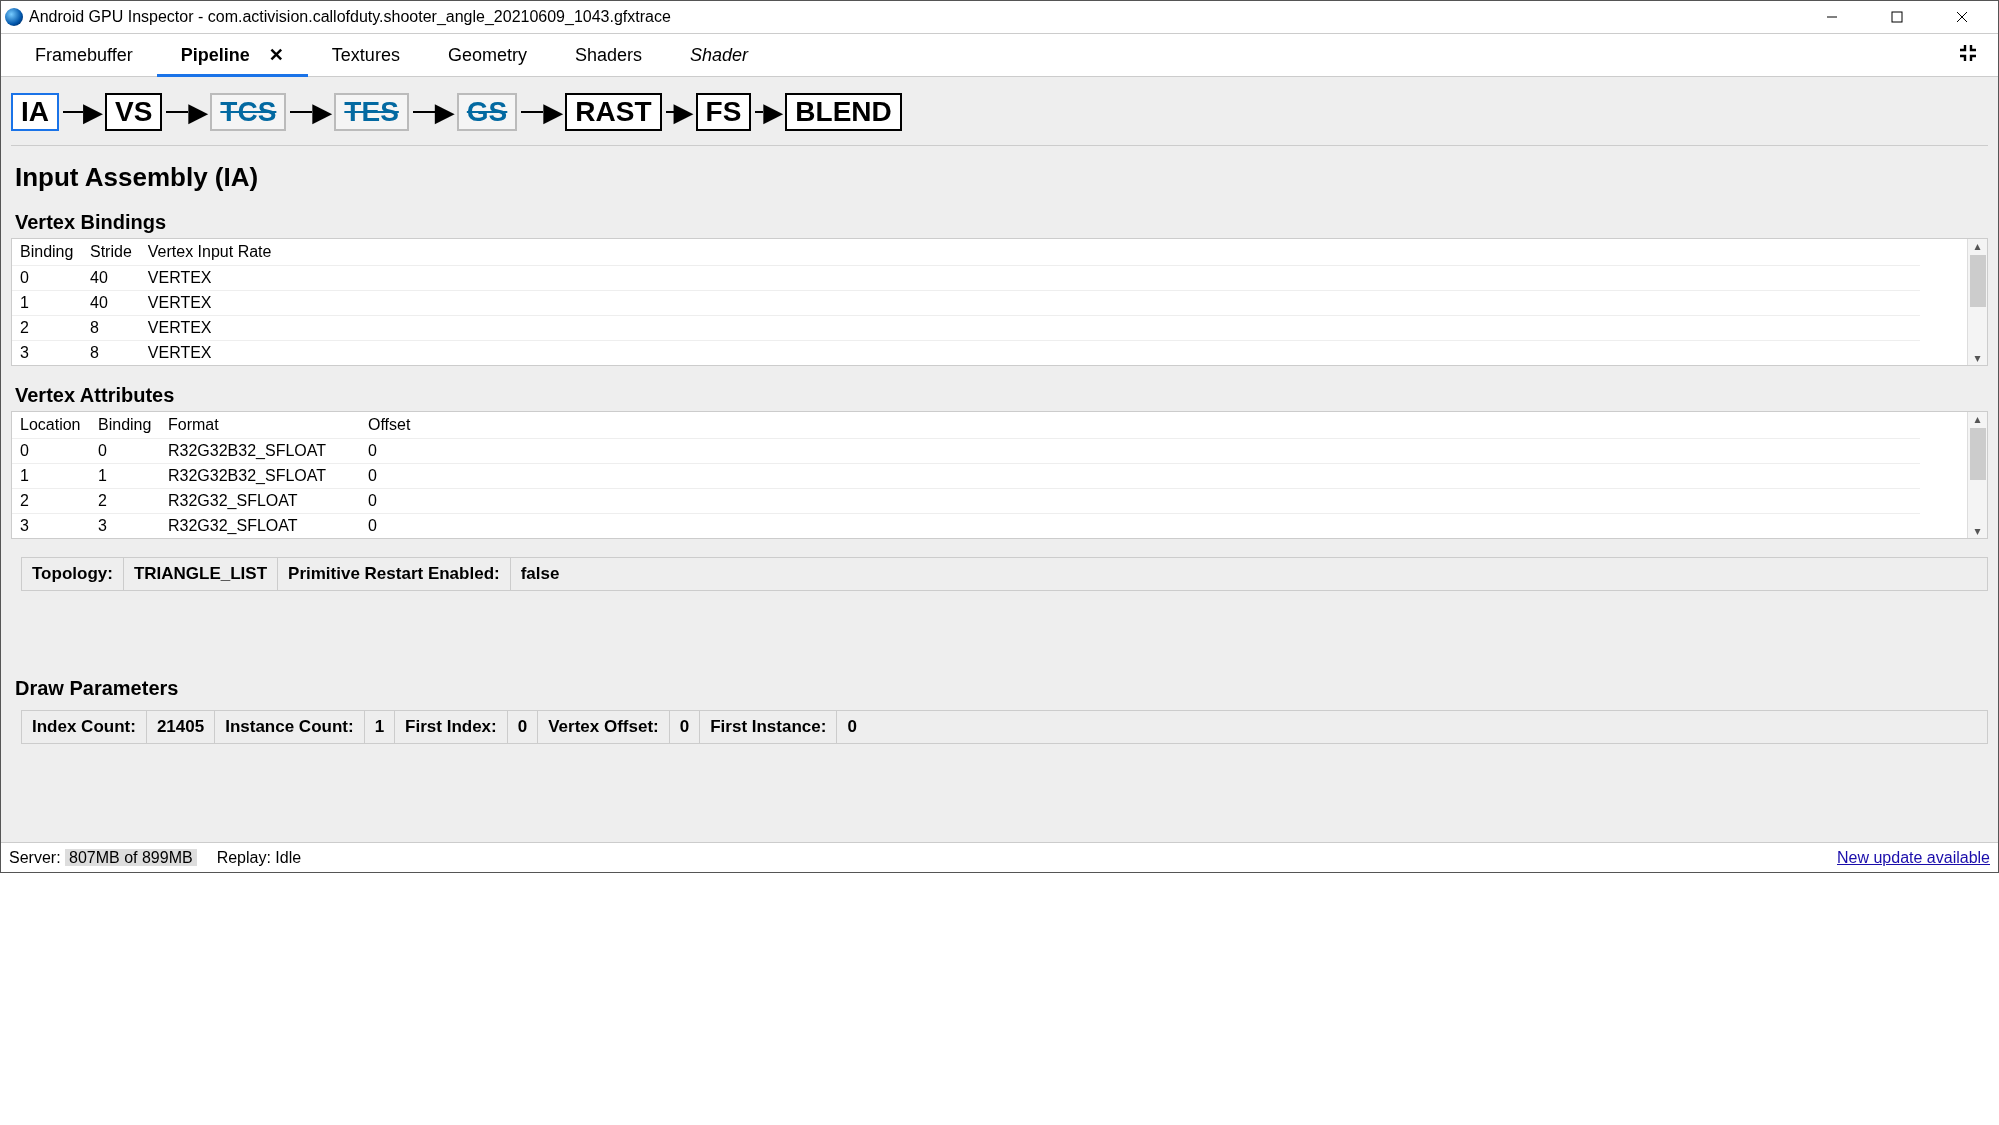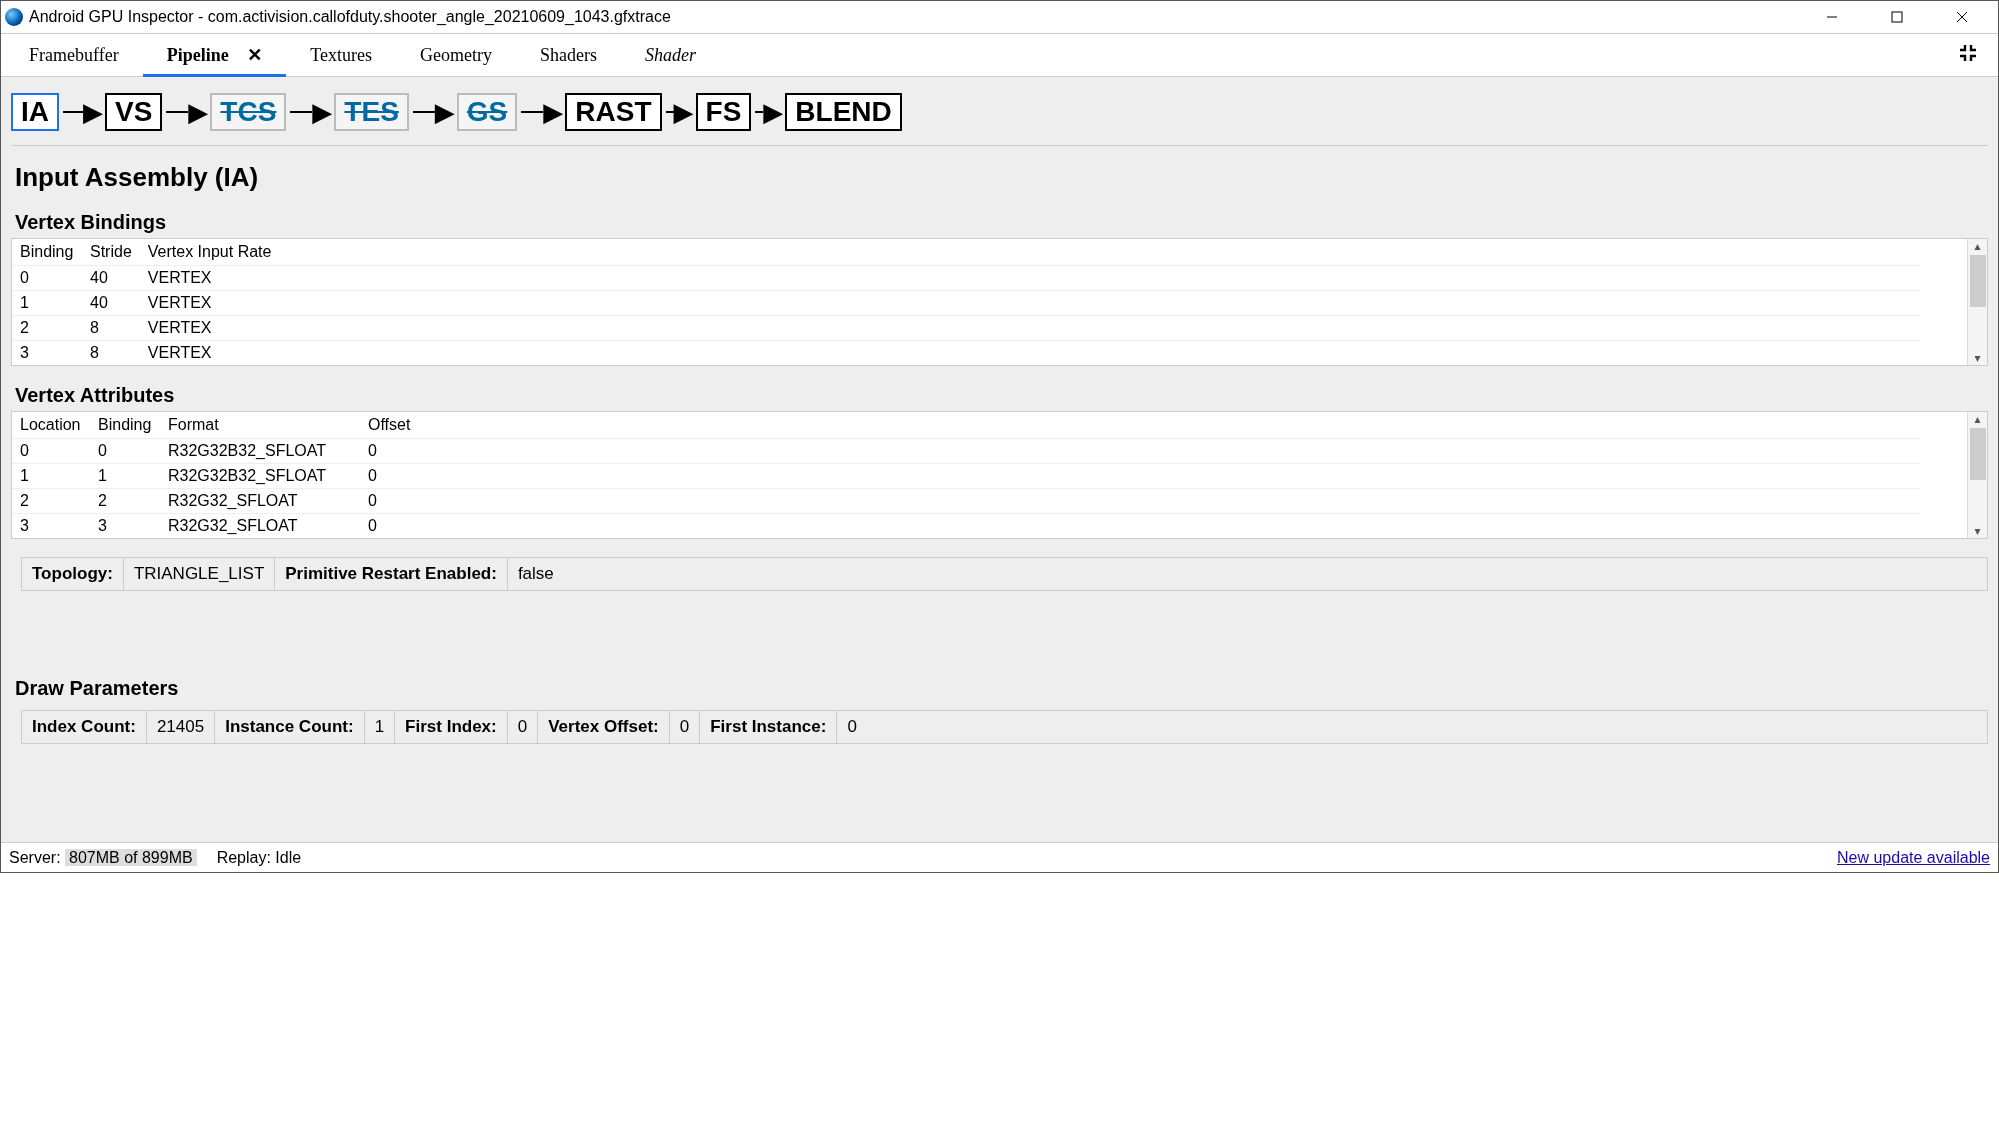--- a/index.html
+++ b/index.html
@@ -11,21 +11,21 @@
 .titlebar .appicon { width: 18px; height: 18px; border-radius: 50%; background: radial-gradient(circle at 35% 35%, #7cf 0%, #05a 60%, #013 100%); margin-right: 6px; }
 .titlebar .title { flex: 1; font-size: 16px; }
 .winbtns { display: flex; }
 .winbtn { width: 65px; height: 32px; display: flex; align-items: center; justify-content: center; font-size: 16px; font-family: "Segoe MDL2 Assets", system-ui, sans-serif; }
 
 
 .menubar { display: flex; padding: 4px 4px; gap: 4px; }
 .menubar .menuitem { padding: 4px 8px; font-size: 17px; }
 
 
-.tabbar { display: flex; align-items: center; border-top: 1px solid #ccc; border-bottom: 1px solid #ccc; padding-left: 4px; height: 44px; font-family: Liberation Serif, serif; }
+.tabbar { display: flex; align-items: center; border-top: 1px solid #ccc; border-bottom: 1px solid #ccc; padding-left: 10px; height: 44px; }
 .tabitem { padding: 10px 24px; font-size: 18px; position: relative; }
 .tabitem.active { font-weight: 600; }
 .tabitem.active::after { content: ""; position: absolute; left: 0; right: 0; bottom: -1px; height: 3px; background: #1a73e8; }
 .tabitem .closex { margin-left: 14px; font-size: 18px; font-weight: 600; }
 .tabitem.italic { font-style: italic; }
 .tabbar .spacer { flex: 1; }
 .fullscreenbtn { padding: 6px 10px; margin-right: 10px; font-size: 18px; }
 
 
 .content { flex: 1; background: #eee; padding: 8px 10px; display: flex; flex-direction: column; overflow: hidden; }
@@ -46,21 +46,21 @@
 
 .tablewrap { background: #fff; border: 1px solid #ccc; position: relative; margin-bottom: 12px; }
 .tablewrap table { border-collapse: collapse; font-size: 16px; }
 .tablewrap th { text-align: left; font-weight: 400; padding: 4px 8px; }
 .tablewrap td { padding: 3px 8px; border-top: 1px solid #eee; }
 .scrollctl { position: absolute; right: 0; top: 0; bottom: 0; width: 20px; background: #f4f4f4; display: flex; flex-direction: column; justify-content: space-between; align-items: center; font-size: 12px; color: #555; border-left: 1px solid #ddd; }
 .scrollthumb { position: absolute; right: 1px; top: 16px; width: 16px; height: 52px; background: #ccc; }
 
 
 .kvtable { display: inline-flex; border: 1px solid #ccc; margin: 6px 0 20px 10px; }
-.kvcell { padding: 6px 10px; border-right: 1px solid #ccc; font-size: 17px; }
+.kvcell { padding: 6px 10px; border-right: 1px solid #ccc; font-size: 17px; font-weight: bold; }
 .kvcell:last-child { border-right: none; }
 .kvlabel { font-weight: 700; }
 
 .flexspacer { flex: 1; }
 
 
 .statusbar { display: flex; align-items: center; border-top: 1px solid #ccc; height: 30px; padding: 0 8px; font-size: 16px; gap: 20px; }
 .statusbar .memchip { background: #ddd; padding: 0 4px; }
 .statusbar .updatelink { margin-left: auto; color: #1a0dab; text-decoration: underline; }
 

